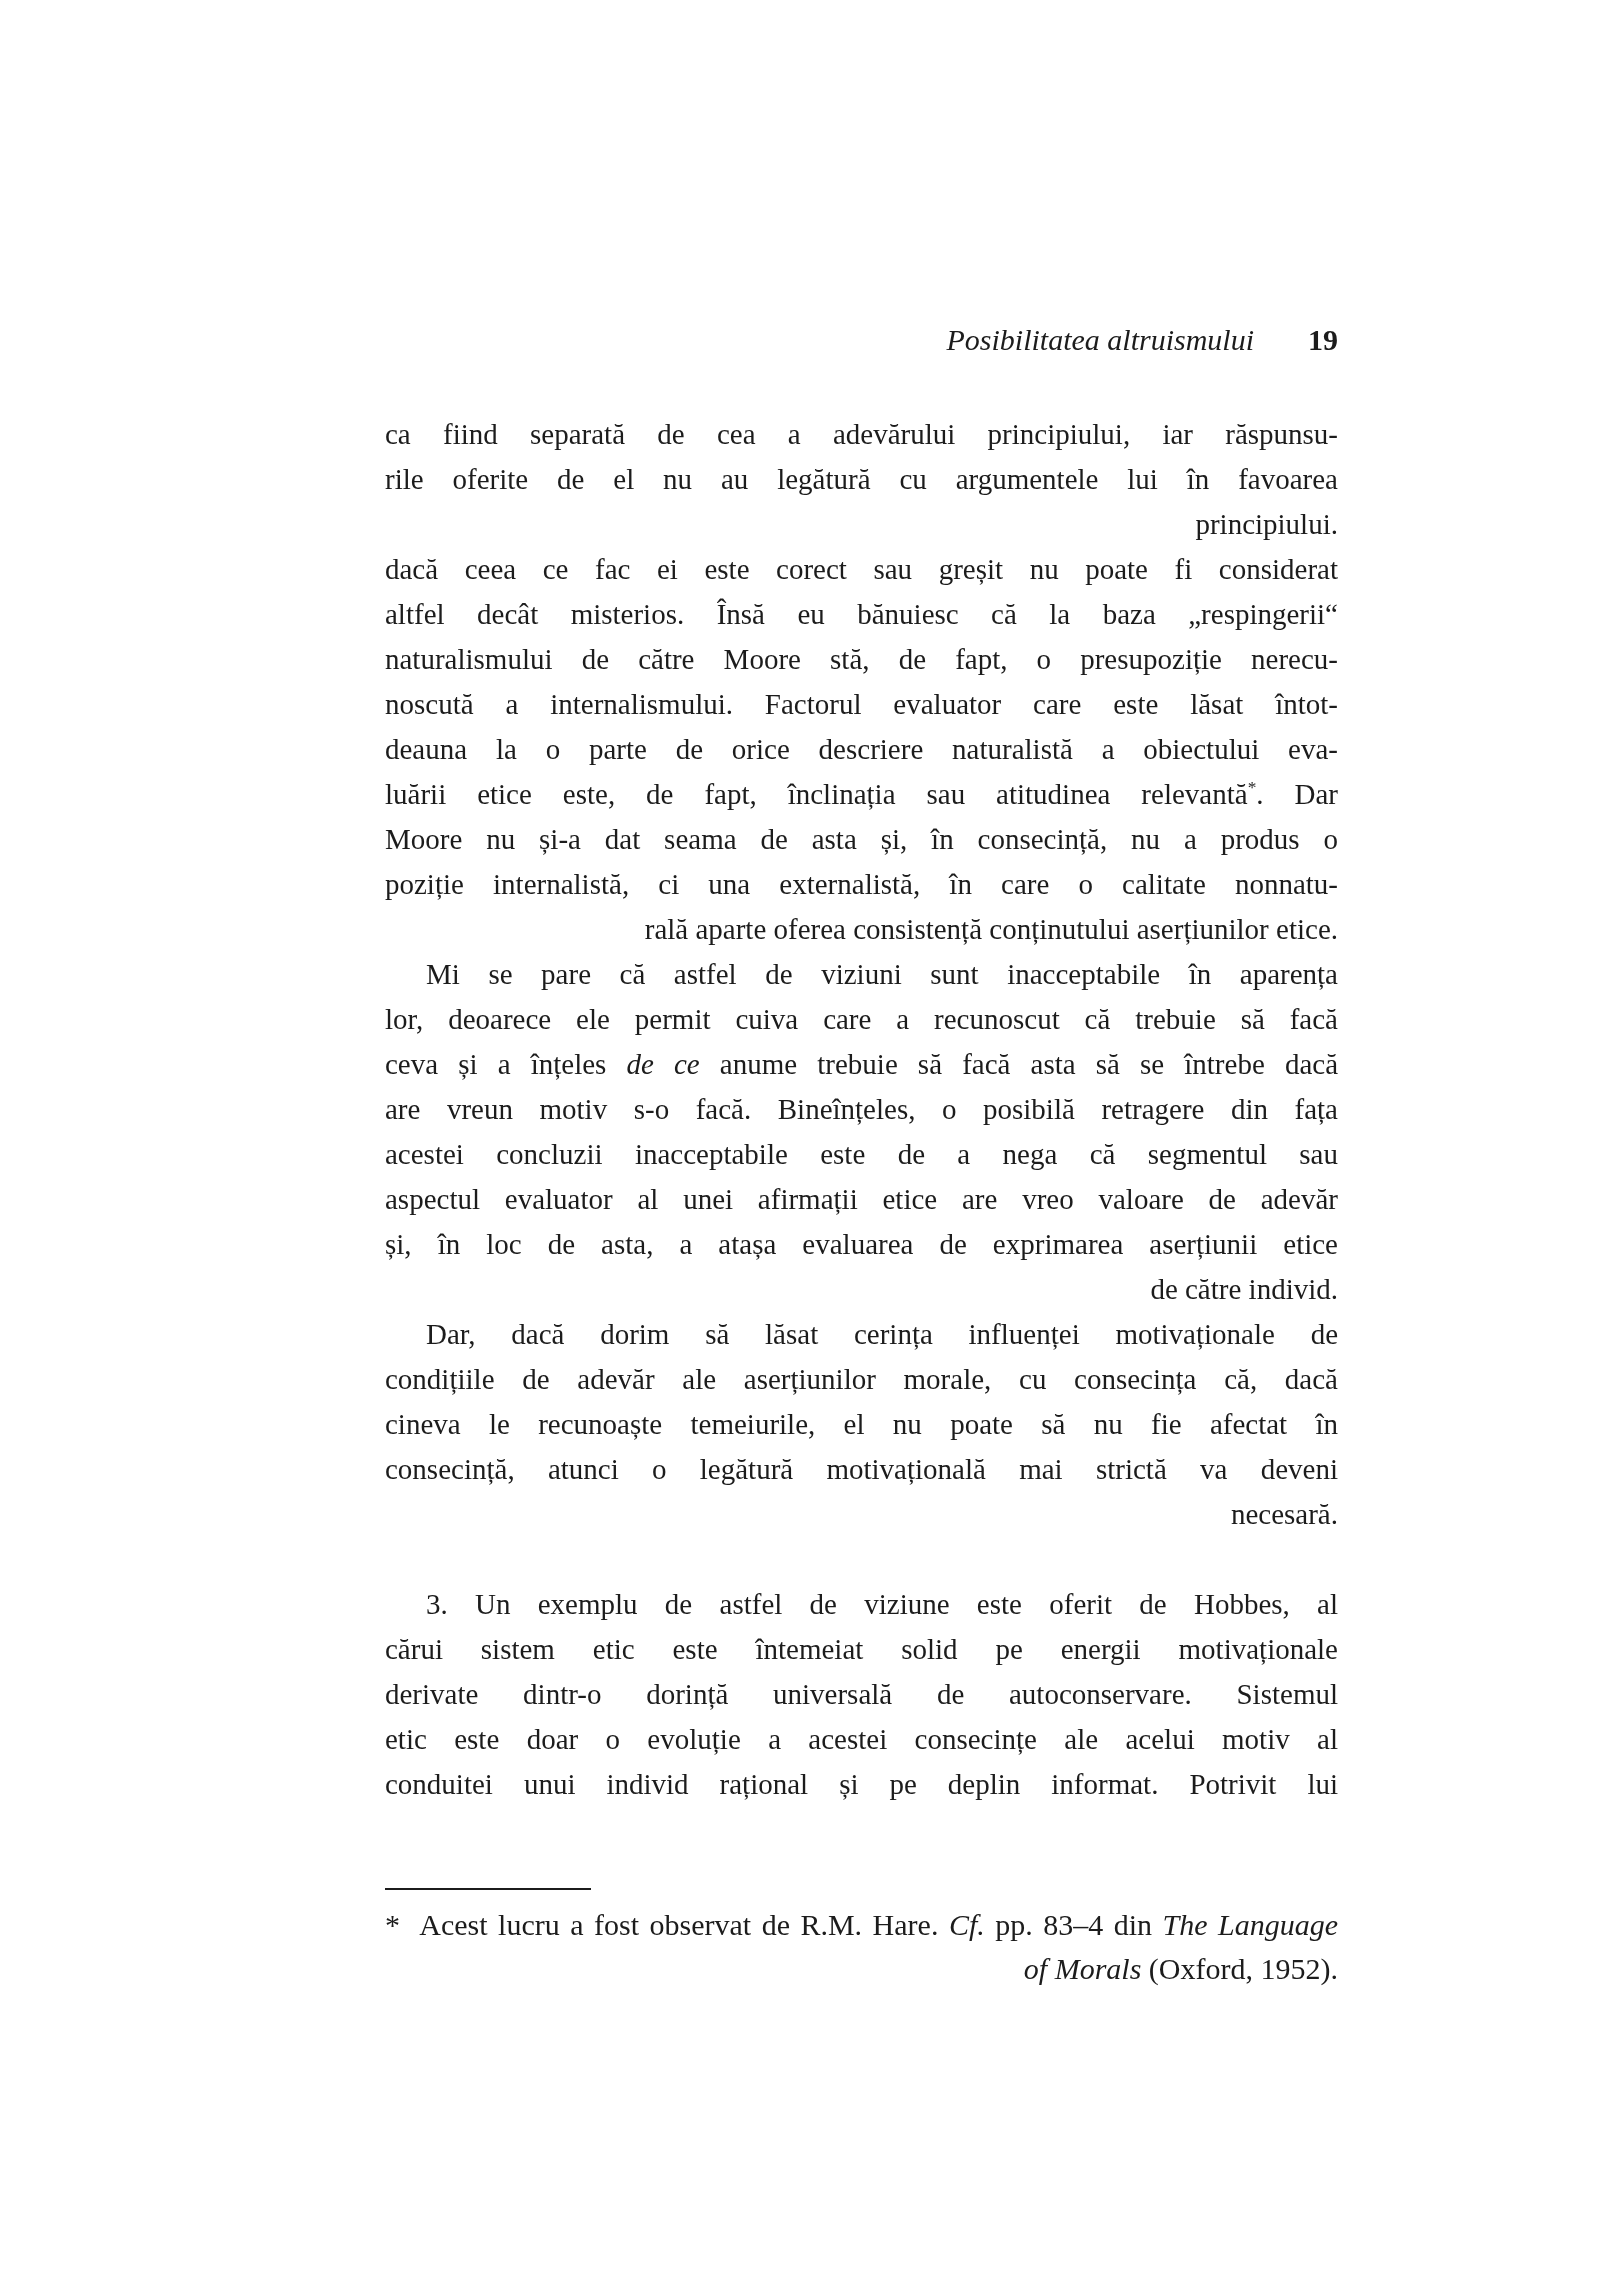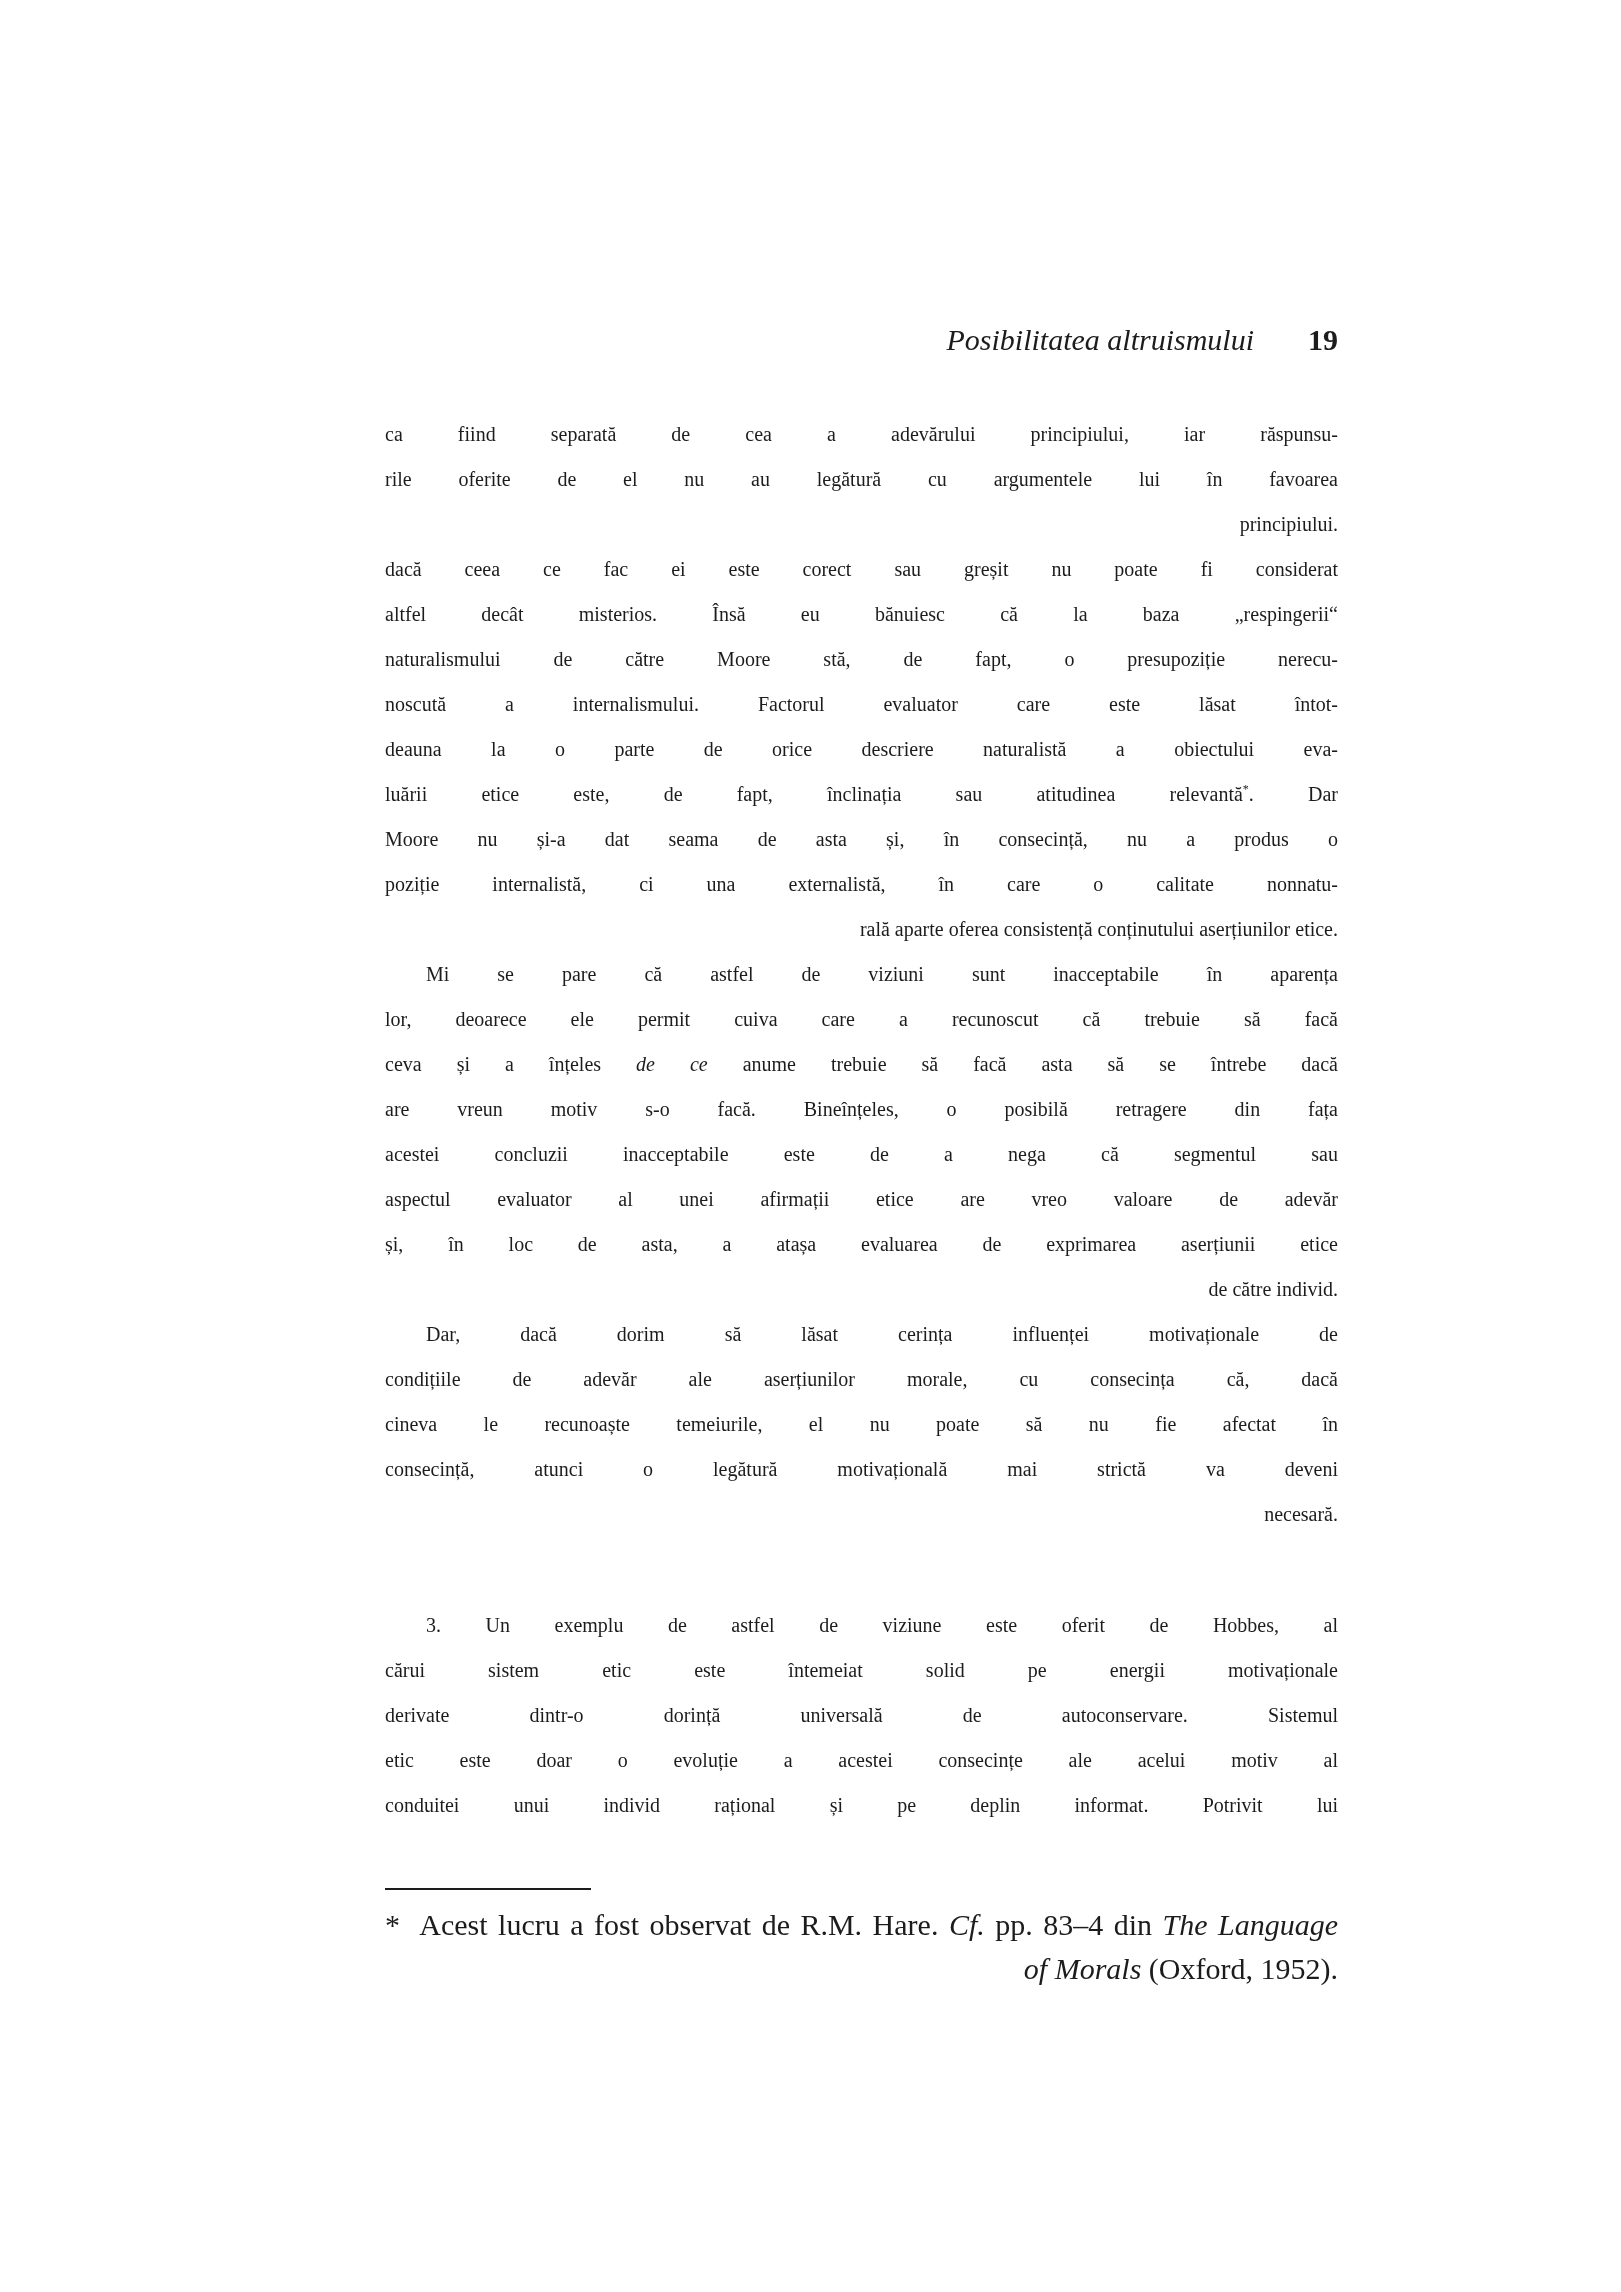--- a/index.html
+++ b/index.html
@@ -33,35 +33,35 @@
     font-style: italic;
   }
   .running-header .pagenum {
     font-weight: bold;
   }
   .body-text {
     position: absolute;
     left: 385px;
     width: 953px;
     top: 412px;
-    font-size: 20px;
+    font-size: 29px;
     line-height: 45px;
   }
   .line {
     text-align: justify;
     text-align-last: justify;
     -moz-text-align-last: justify;
   }
   .line.no-just {
     text-align: right;
     text-align-last: auto;
     -moz-text-align-last: auto;
   }
   .line.indent { padding-left: 41px; }
-  .line.gap { margin-top: 66px; }
+  .line.gap { margin-top: 45px; }
   .it { font-style: italic; }
   sup {
     font-size: 0.6em;
     line-height: 0;
     vertical-align: super;
   }
   .footnote-rule {
     position: absolute;
     left: 385px;
     top: 1888px;

